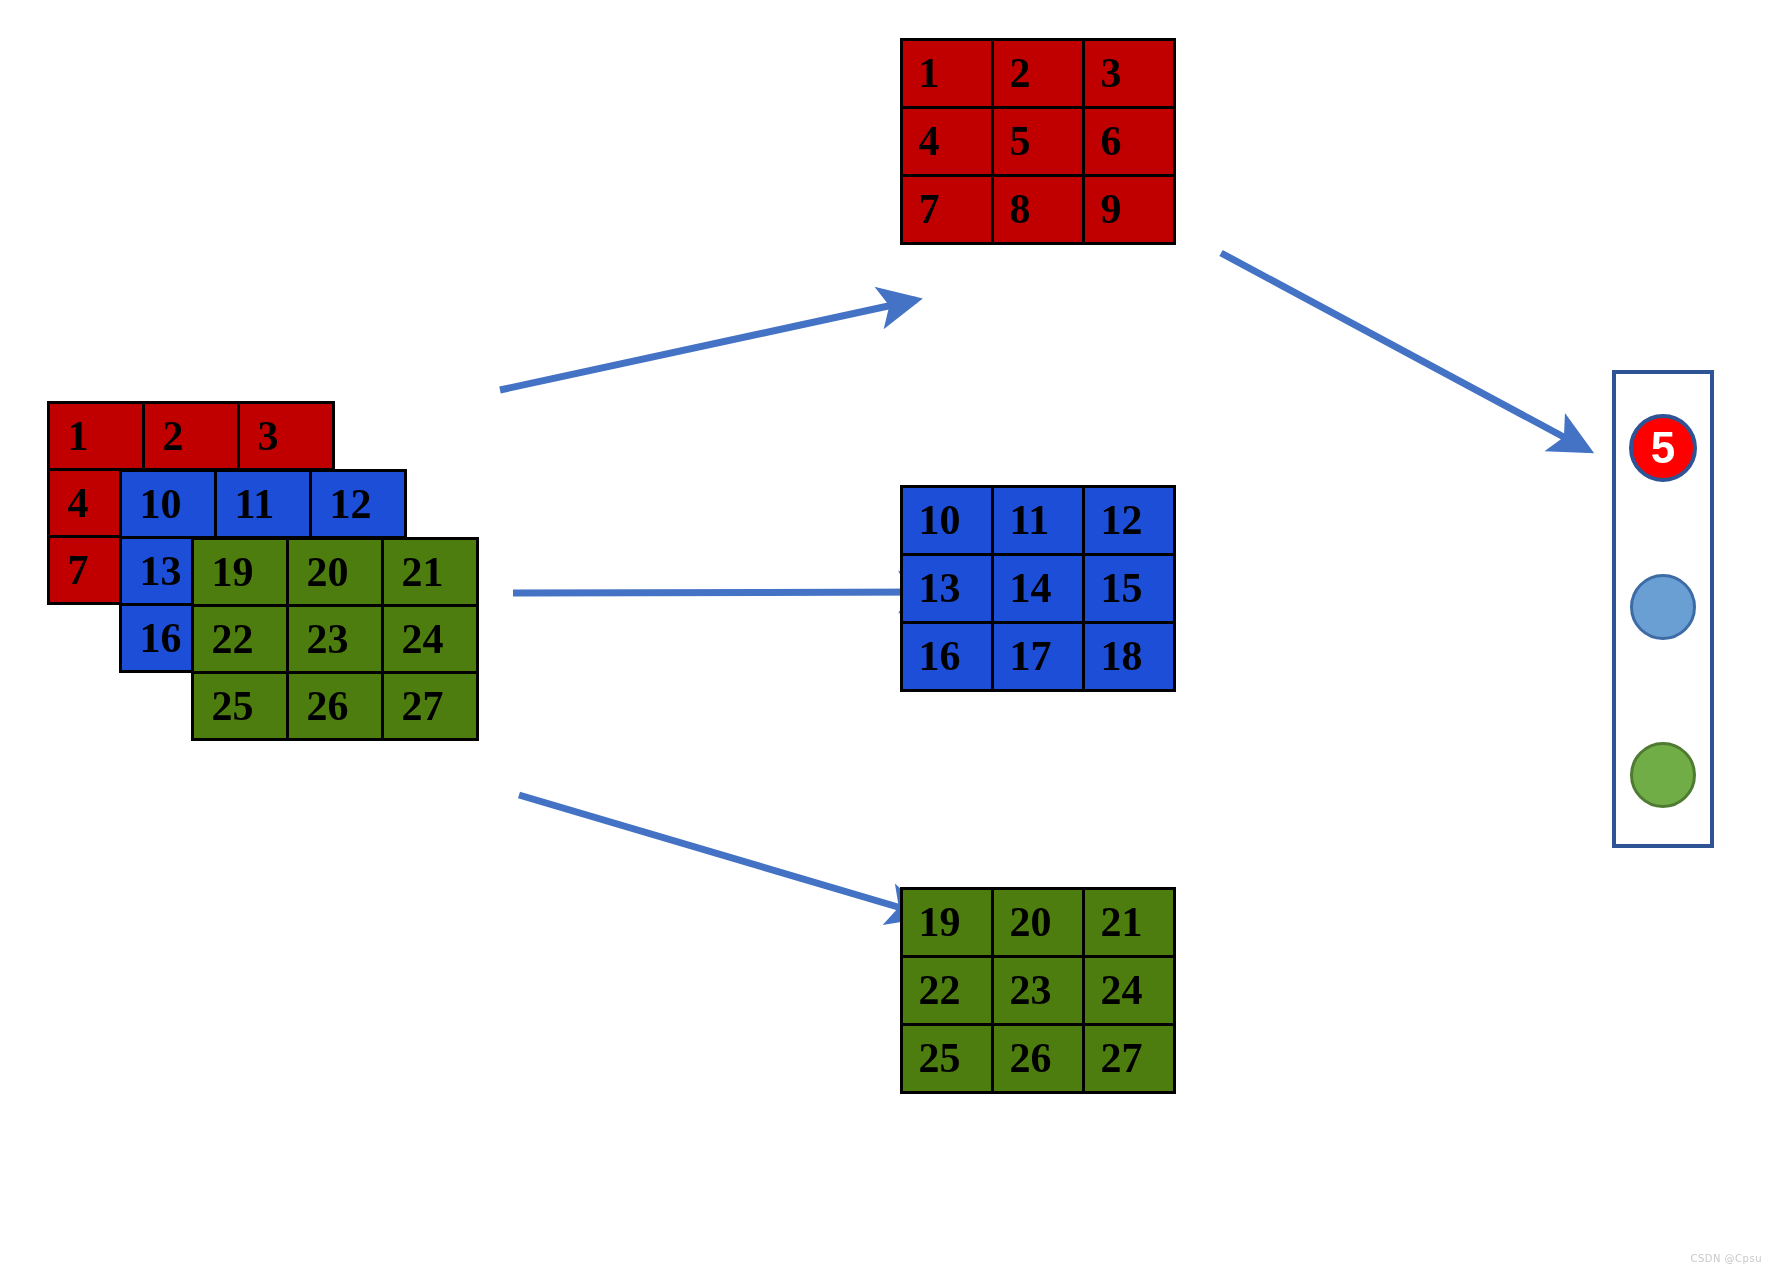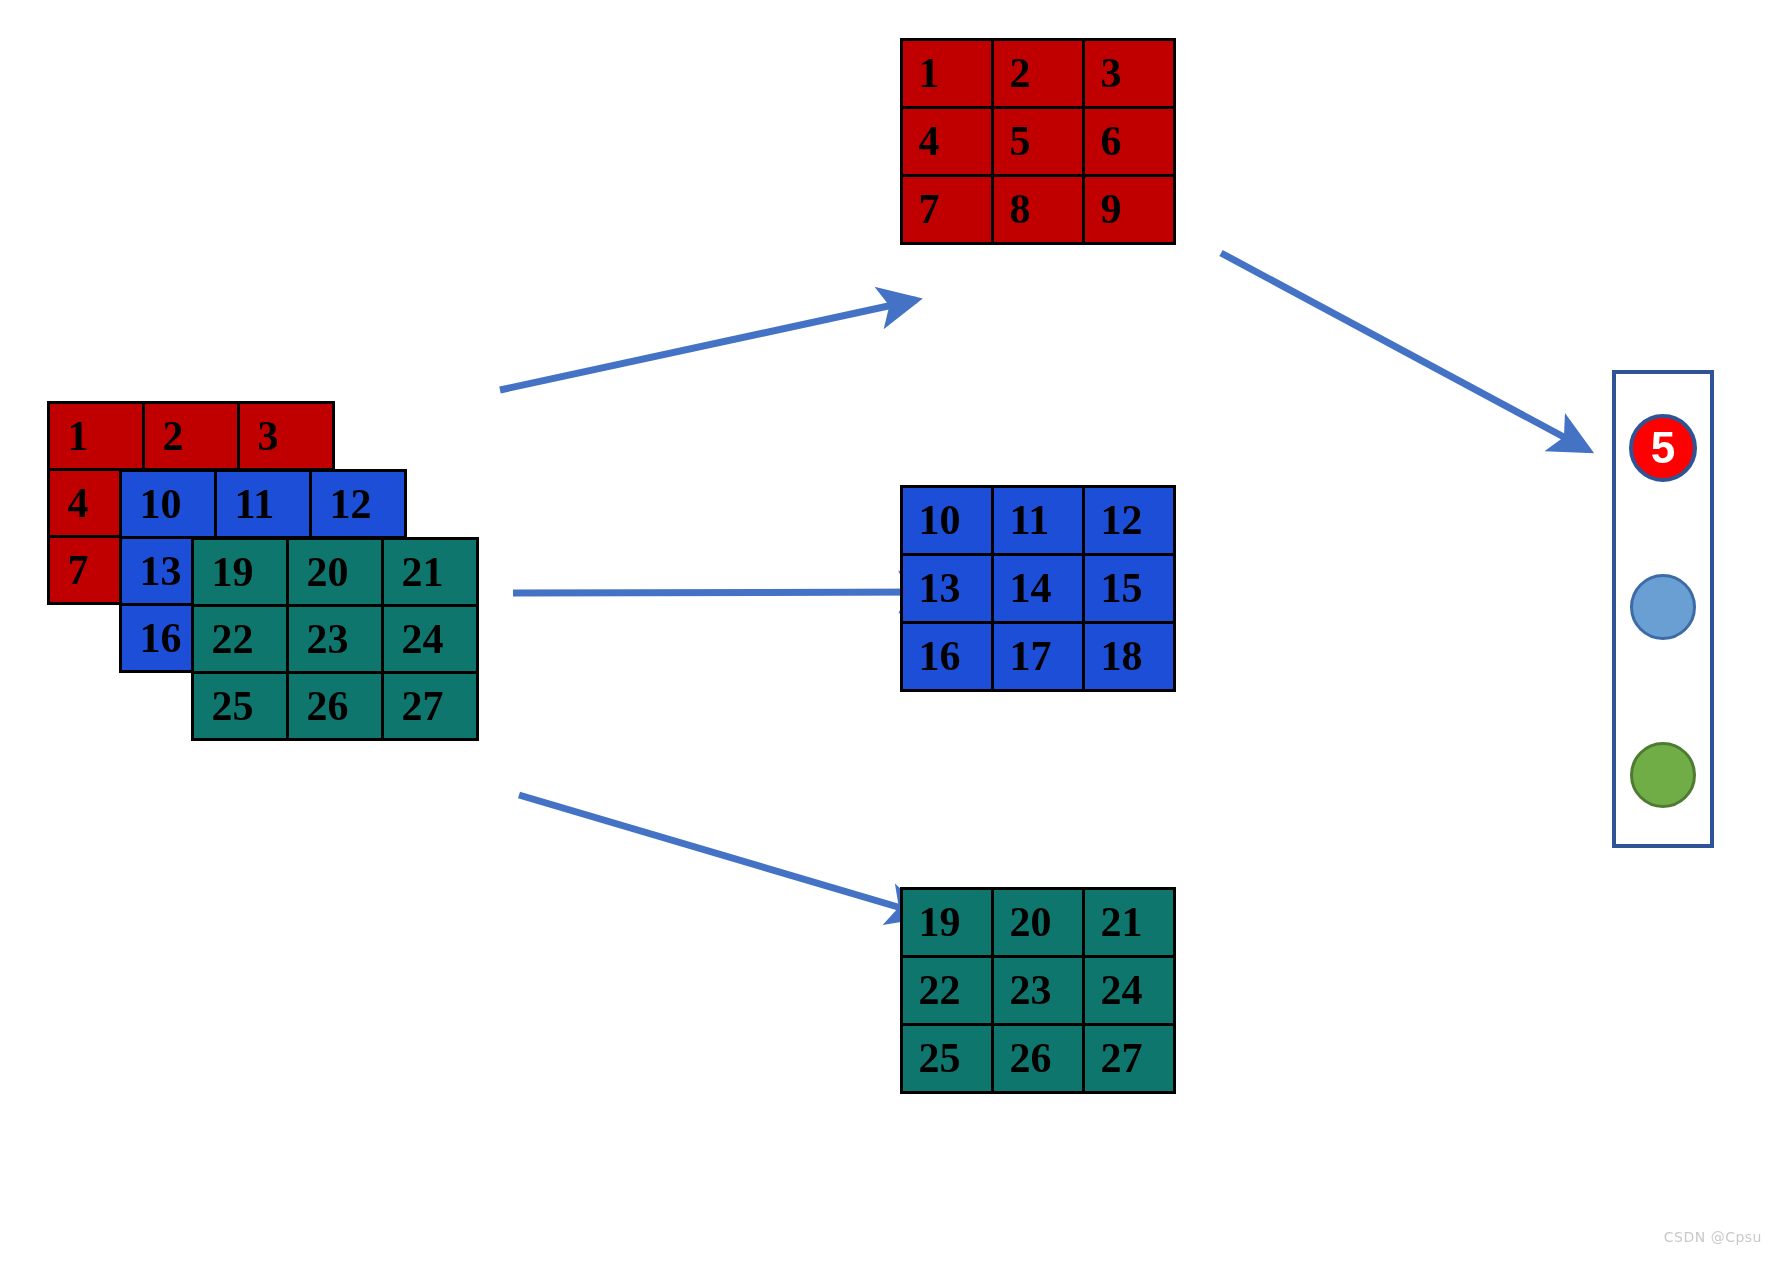--- a/index.html
+++ b/index.html
@@ -36,21 +36,21 @@
     display: flex;
     align-items: center;
     font-weight: bold;
     color: #000000;
     line-height: 1;
   }
 
   
   .ch-red   { background: #C00000; }
   .ch-blue  { background: #1d4ed8; }
-  .ch-green { background: #0f766e; }
+  .ch-green { background: #4d7c0f; }
 
   
   .stack { --cw: 95px; --ch: 67px; }
   .stack .cell {
     font-size: 42px;
     justify-content: flex-start;
     padding-left: 18px;
   }
   #stack-red   { left: 48px;  top: 402px; z-index: 1; }
   #stack-blue  { left: 120px; top: 470px; z-index: 2; }
@@ -117,23 +117,23 @@
     position: absolute;
     left: 0; top: 0;
     width: 1776px; height: 1265px;
     pointer-events: none;
   }
 
   
   #watermark {
     position: absolute;
     right: 14px;
-    bottom: 20px;
+    bottom: 1px;
     font-family: "DejaVu Sans", sans-serif;
-    font-size: 14px;
+    font-size: 10px;
     color: #C9C9C9;
     letter-spacing: 0.5px;
     white-space: nowrap;
   }
 </style>
 </head>
 <body>
 
 <div id="stage">
 

